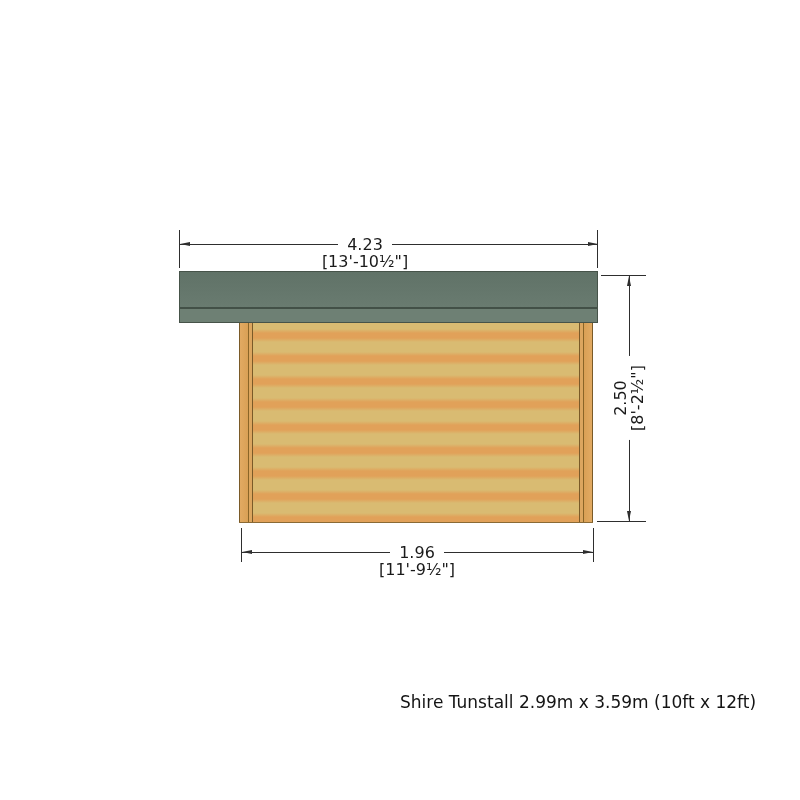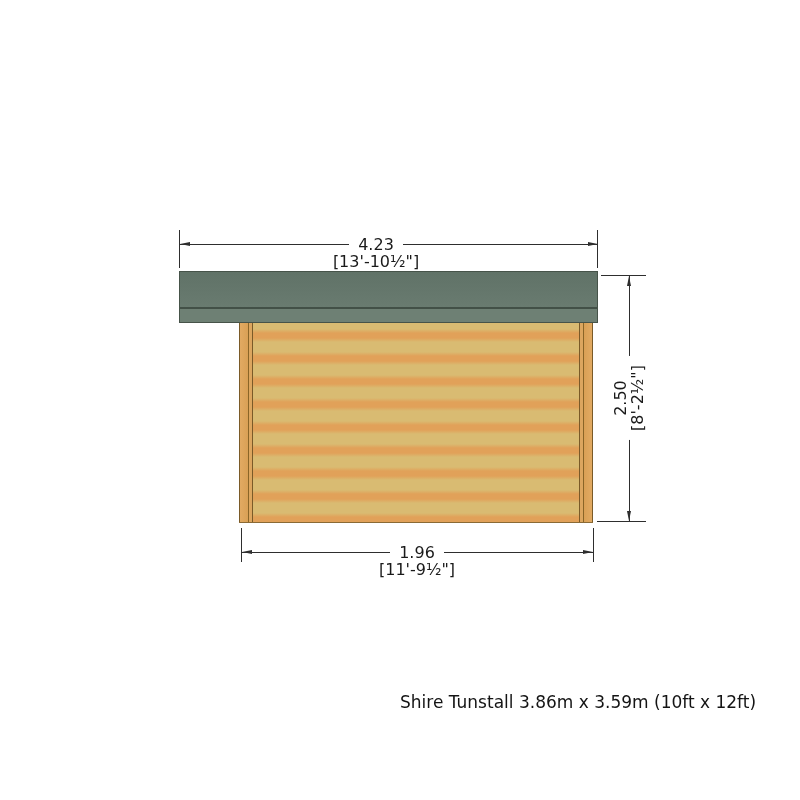--- a/index.html
+++ b/index.html
@@ -123,21 +123,21 @@
 <body>
 
 <div id="page">
 
   <div>
     <div class="line" style="left:179px; top:230px; width:1px; height:38px;"></div>
     <div class="line" style="left:597px; top:230px; width:1px; height:38px;"></div>
     <div class="line" style="left:179px; top:244px; width:419px; height:1px;"></div>
     <div class="arrow left" style="left:180px; top:242px;"></div>
     <div class="arrow right" style="left:588px; top:242px;"></div>
-    <div class="dim-label-block" style="left:180px; top:236px; width:392px;">
+    <div class="dim-label-block" style="left:169px; top:236px; width:392px;">
       <span class="masked">4.23</span><br>
       <span>[13'-10½"]</span>
     </div>
   </div>
 
   <div id="roof"></div>
   <div id="wall">
     <div class="post left"></div>
     <div class="post right"></div>
   </div>
@@ -159,15 +159,15 @@
     <div class="line" style="left:593px; top:528px; width:1px; height:34px;"></div>
     <div class="line" style="left:241px; top:552px; width:352px; height:1px;"></div>
     <div class="arrow left" style="left:242px; top:550px;"></div>
     <div class="arrow right" style="left:583px; top:550px;"></div>
     <div class="dim-label-block" style="left:241px; top:544px; width:352px;">
       <span class="masked">1.96</span><br>
       <span>[11'-9½"]</span>
     </div>
   </div>
 
-  <div id="caption">Shire Tunstall 3.86m x 3.59m (10ft x 12ft)</div>
+  <div id="caption">Shire Tunstall 2.99m x 3.59m (10ft x 12ft)</div>
 
 </div>
 
 </body></html>

